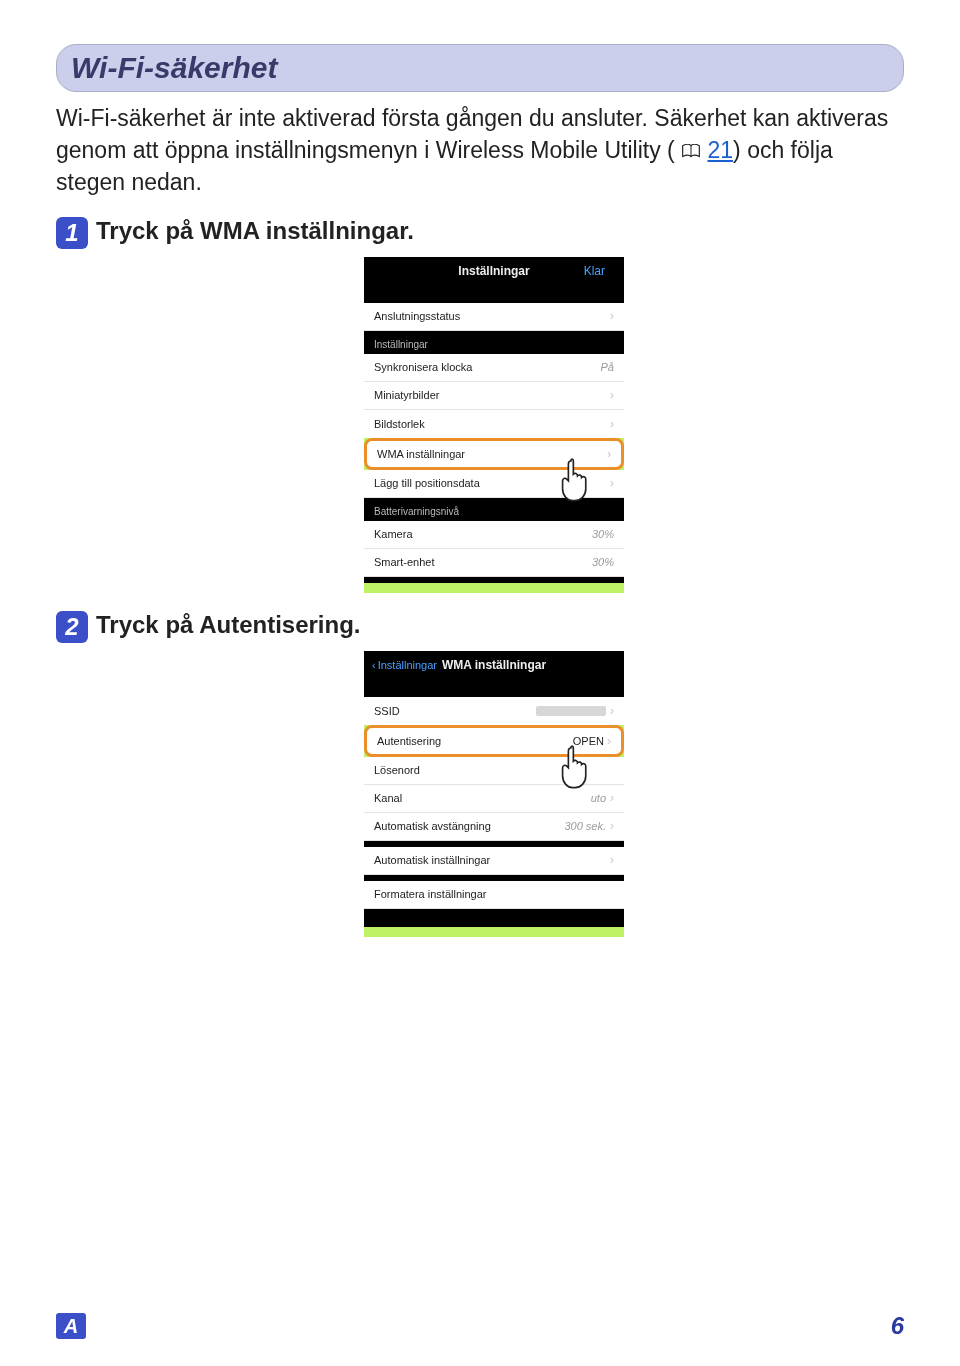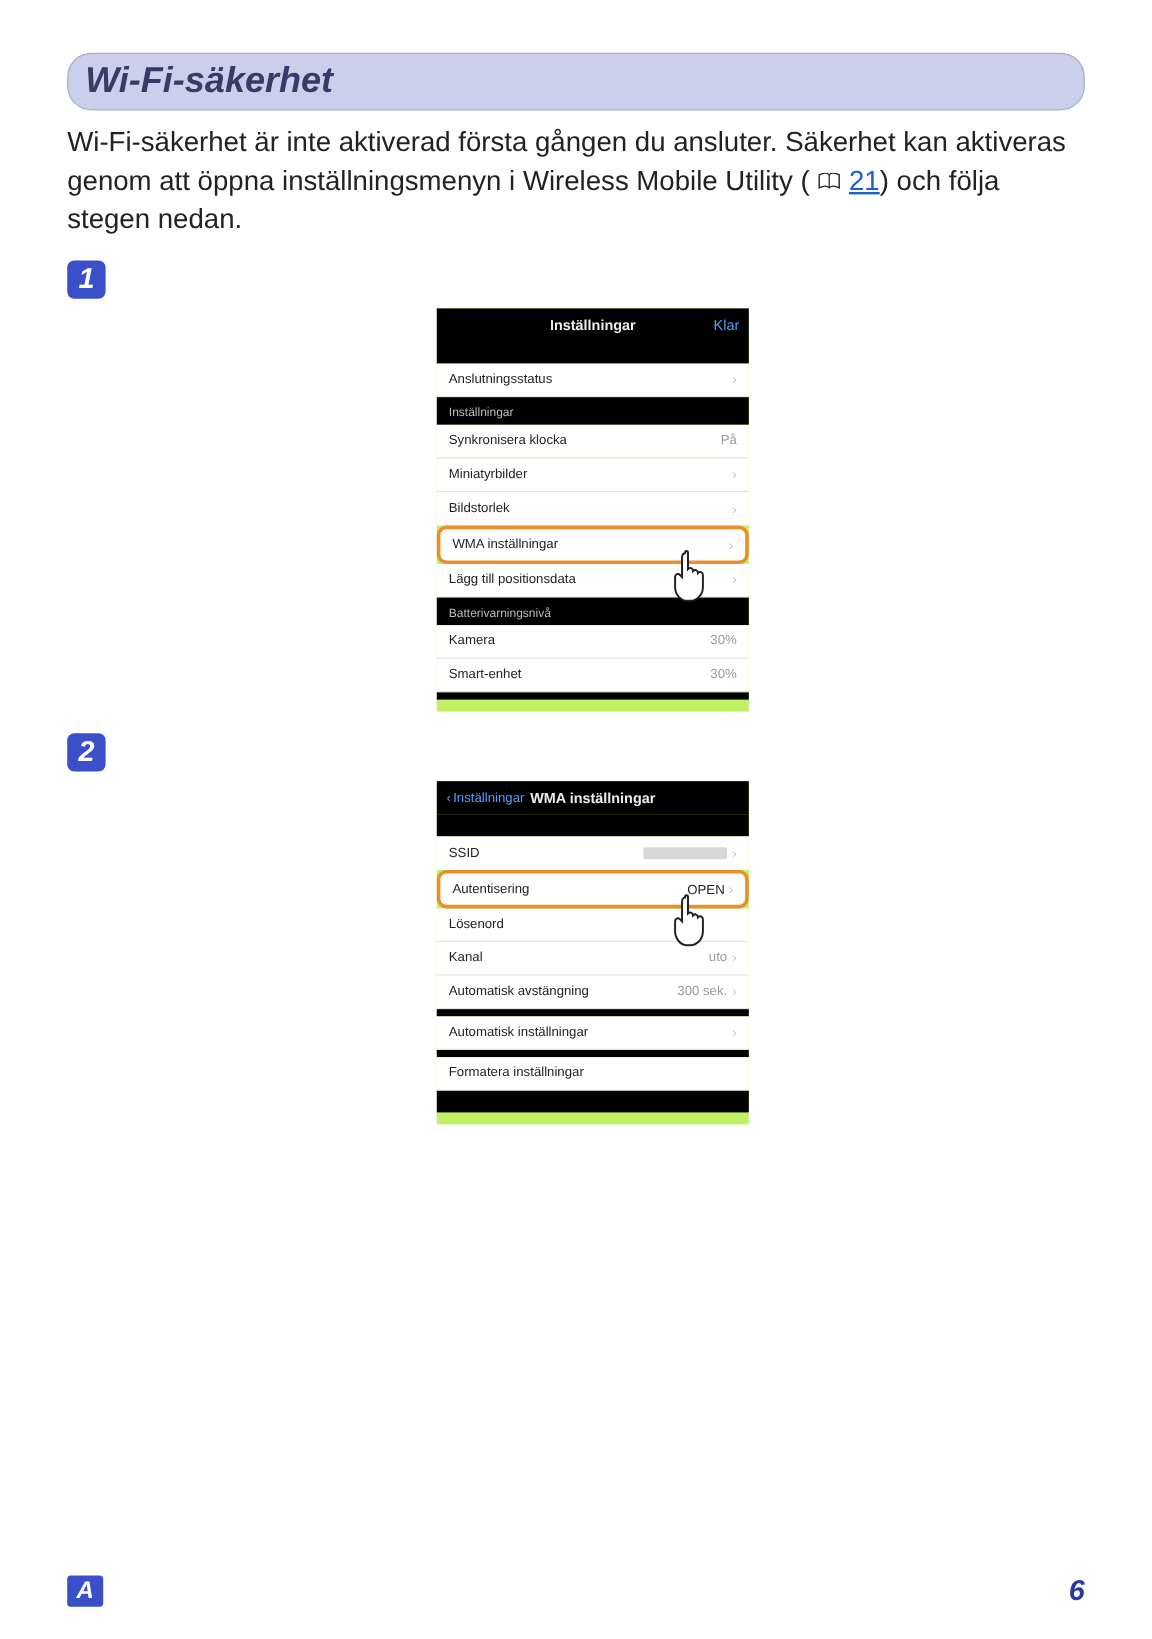--- a/index.html
+++ b/index.html
@@ -42,38 +42,38 @@
     width: 260px;
     background: #bef264;
     color: #eee;
     font-size: 12px;
     padding: 0 0 10px 0;
     position: relative;
     margin-left: 28px;
   }
   .phone .navbar { display: flex; justify-content: center; align-items: center; height: 28px; position: relative; background: #000; }
   .phone .nav-title { font-weight: 600; font-size: 12px; }
-  .phone .nav-right { position: absolute; right: 8px; color: #4aa0ff; font-size: 12px; }
+  .phone .nav-right { position: absolute; right: 19px; color: #4aa0ff; font-size: 12px; }
   .phone .nav-left { position: absolute; left: 8px; color: #4aa0ff; font-size: 11px; display: flex; align-items: center; gap: 2px; }
   .phone .gap { height: 18px; background: #000; }
   .phone .gap-sm { height: 6px; background: #000; }
   .row {
     background: #fff;
     color: #222;
     height: 28px;
     display: flex;
     align-items: center;
     justify-content: space-between;
     padding: 0 10px;
     font-size: 11px;
     border-bottom: 1px solid #e3e3e3;
     gap: 14px;
   }
   .row:last-child { border-bottom: none; }
-  .row .right { color: #9a9a9a; font-size: 11px; display: flex; align-items: center; gap: 4px; }
+  .row .right { color: #9a9a9a; font-size: 11px; display: flex; align-items: center; gap: 4px; font-style: italic; }
   .chev { color: #c6c6c6; font-size: 12px; }
   .group-label {
     color: #bbb; font-size: 10px; padding: 8px 10px 4px 10px;
     background: #000;
   }
   .highlight-row {
     background: #fff;
     color: #222;
     height: 32px;
     display: flex; align-items: center; justify-content: space-between;
@@ -118,20 +118,23 @@
       <svg viewBox="0 0 24 18">
           <path d="M2 2 C6 0 10 0 12 2 C14 0 18 0 22 2 L22 15 C18 13 14 13 12 15 C10 13 6 13 2 15 Z" fill="none" stroke="#222" stroke-width="1.4"></path>
           <line x1="12" y1="2" x2="12" y2="15" stroke="#222" stroke-width="1.2"></line>
         </svg>
     </span>
     <a class="link">21</a><span>) och följa stegen nedan.</span>
   </p>
 
   <div class="step">
     <div class="step-num">1</div>
+    <div class="step-text">
+      <span>Tryck på </span><span class="bold">WMA inställningar</span><span>.</span>
+    </div>
   </div>
 
   <div class="phone-wrap">
     <div class="phone">
       <div class="navbar">
         <span class="nav-title">Inställningar</span>
         <span class="nav-right">Klar</span>
       </div>
       <div class="gap"></div>
       <div class="row">
@@ -174,20 +177,23 @@
       <div class="row">
         <span>Smart-enhet</span>
         <span class="right">30%</span>
       </div>
       <div class="gap-sm"></div>
     </div>
   </div>
 
   <div class="step">
     <div class="step-num">2</div>
+    <div class="step-text">
+      <span>Tryck på </span><span class="bold">Autentisering</span><span>.</span>
+    </div>
   </div>
 
   <div class="phone-wrap">
     <div class="phone">
       <div class="navbar">
         <span class="nav-left">
           <span>‹</span>
           <span>Inställningar</span>
         </span>
         <span class="nav-title">WMA inställningar</span>

